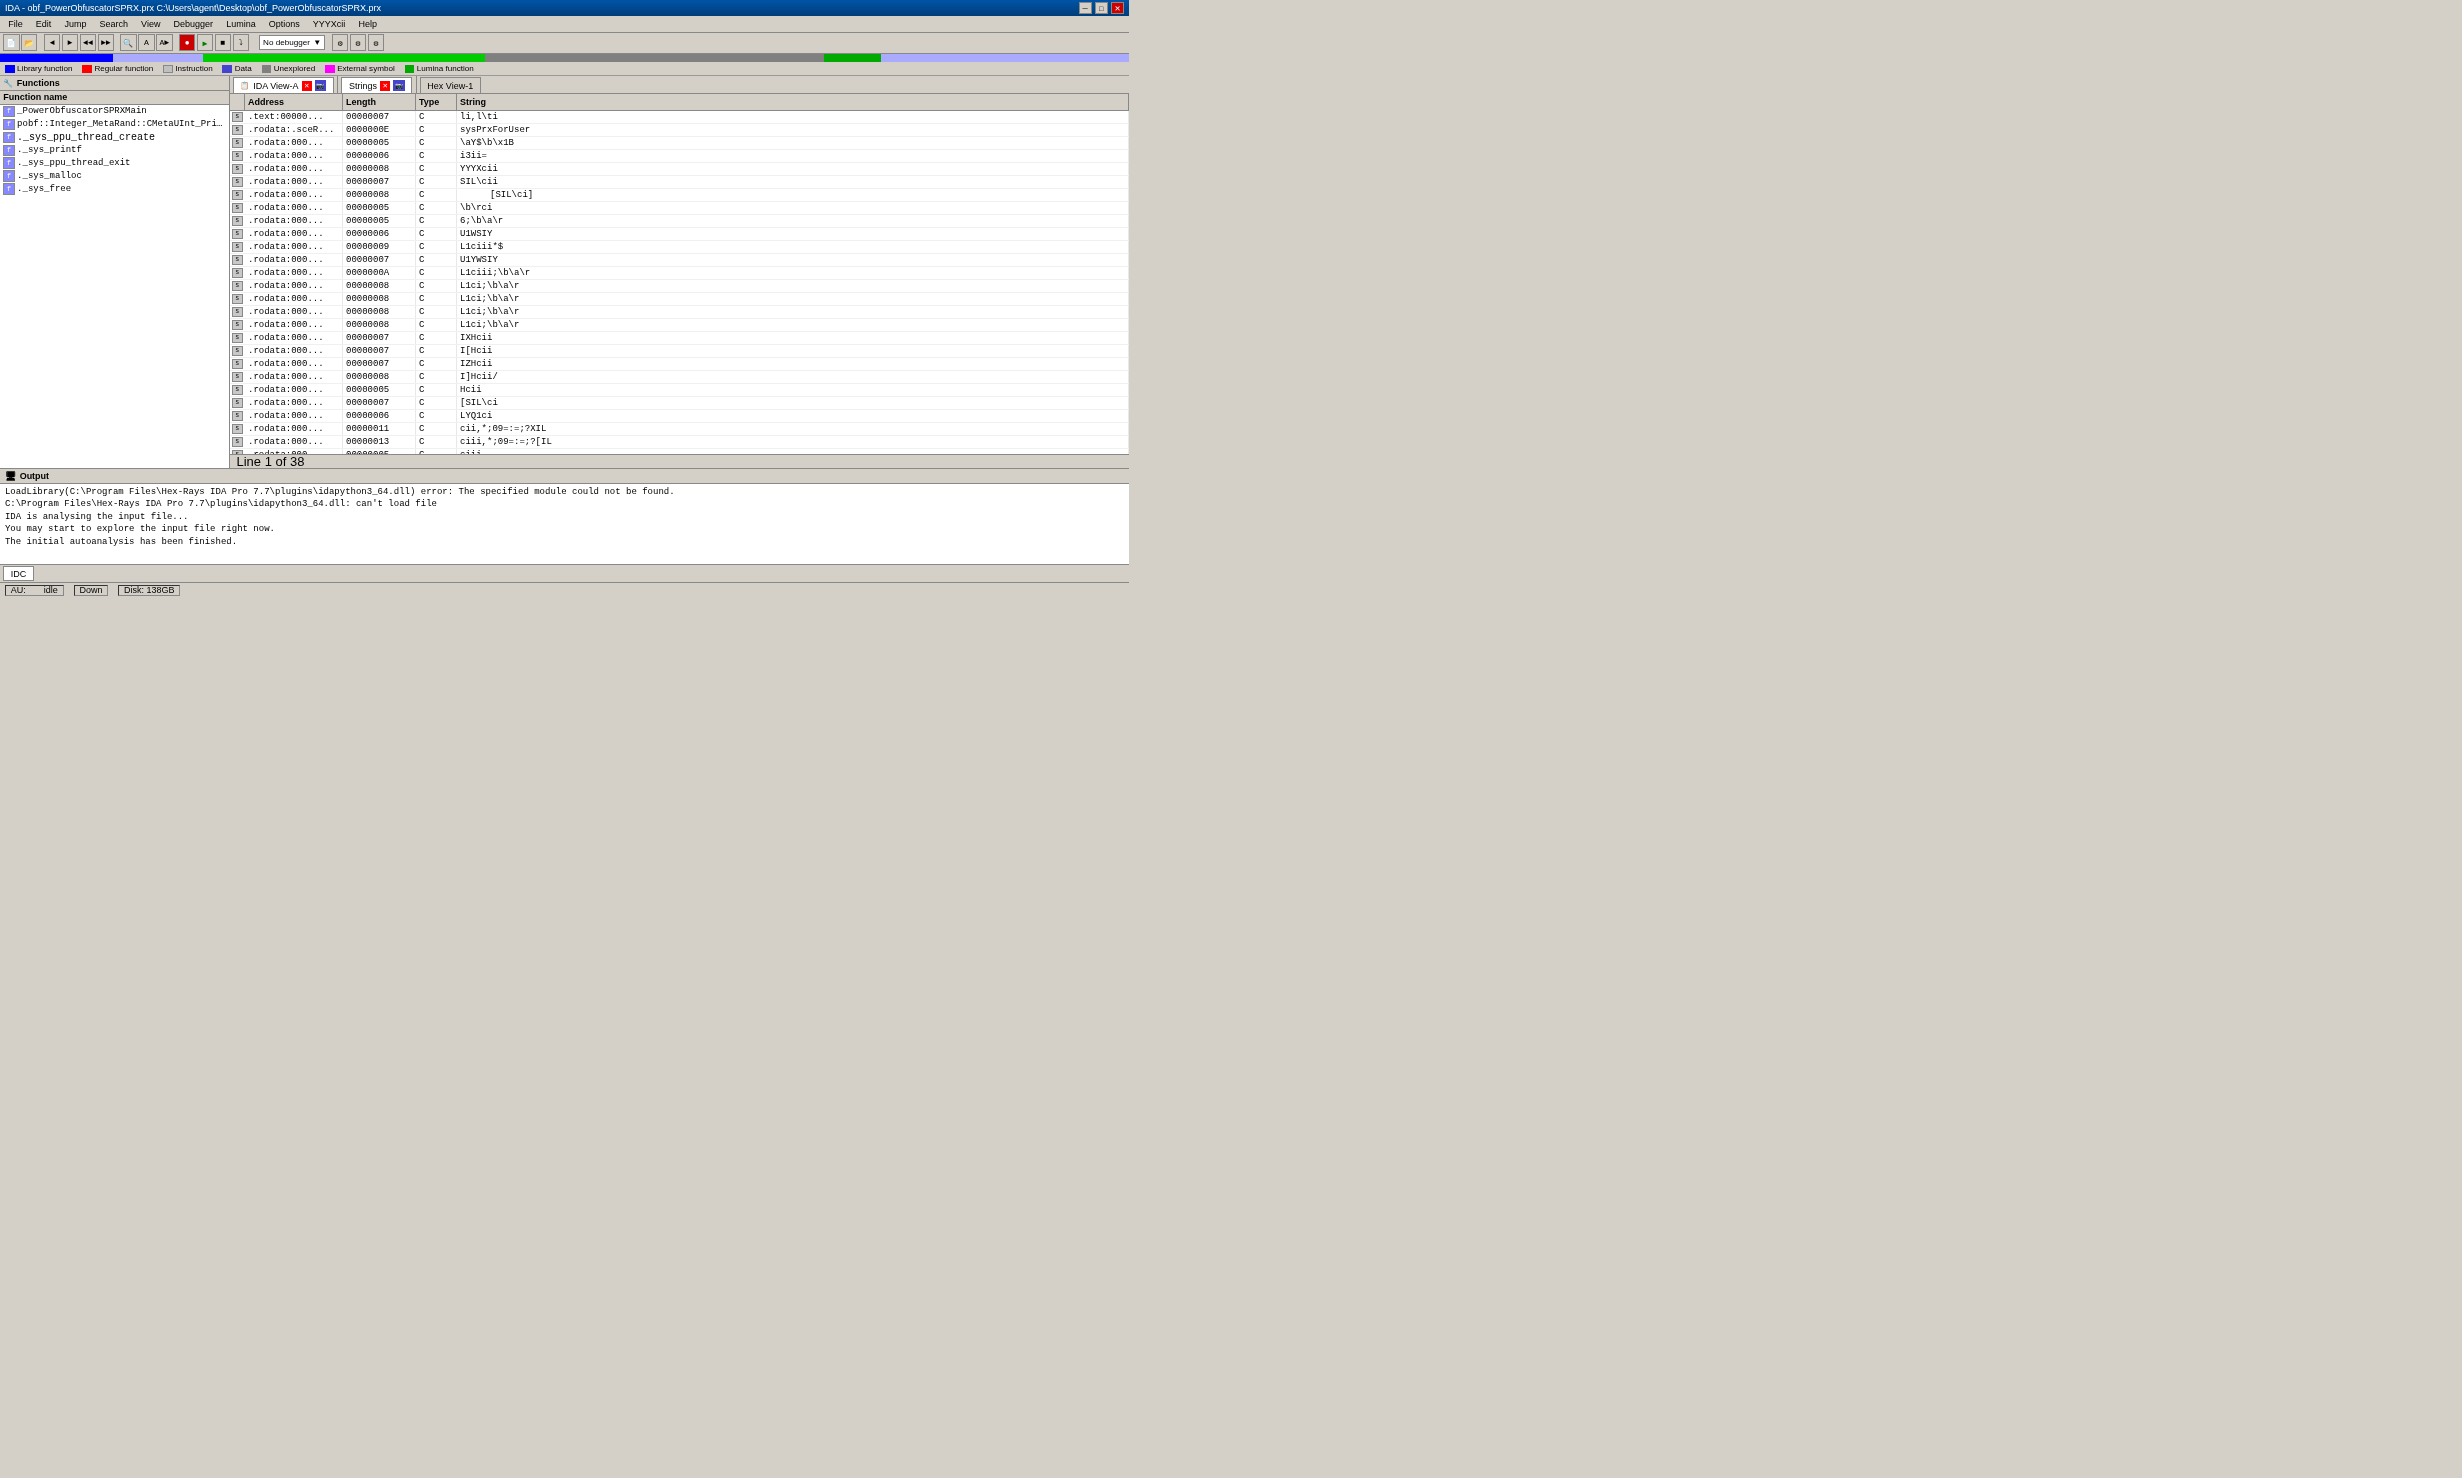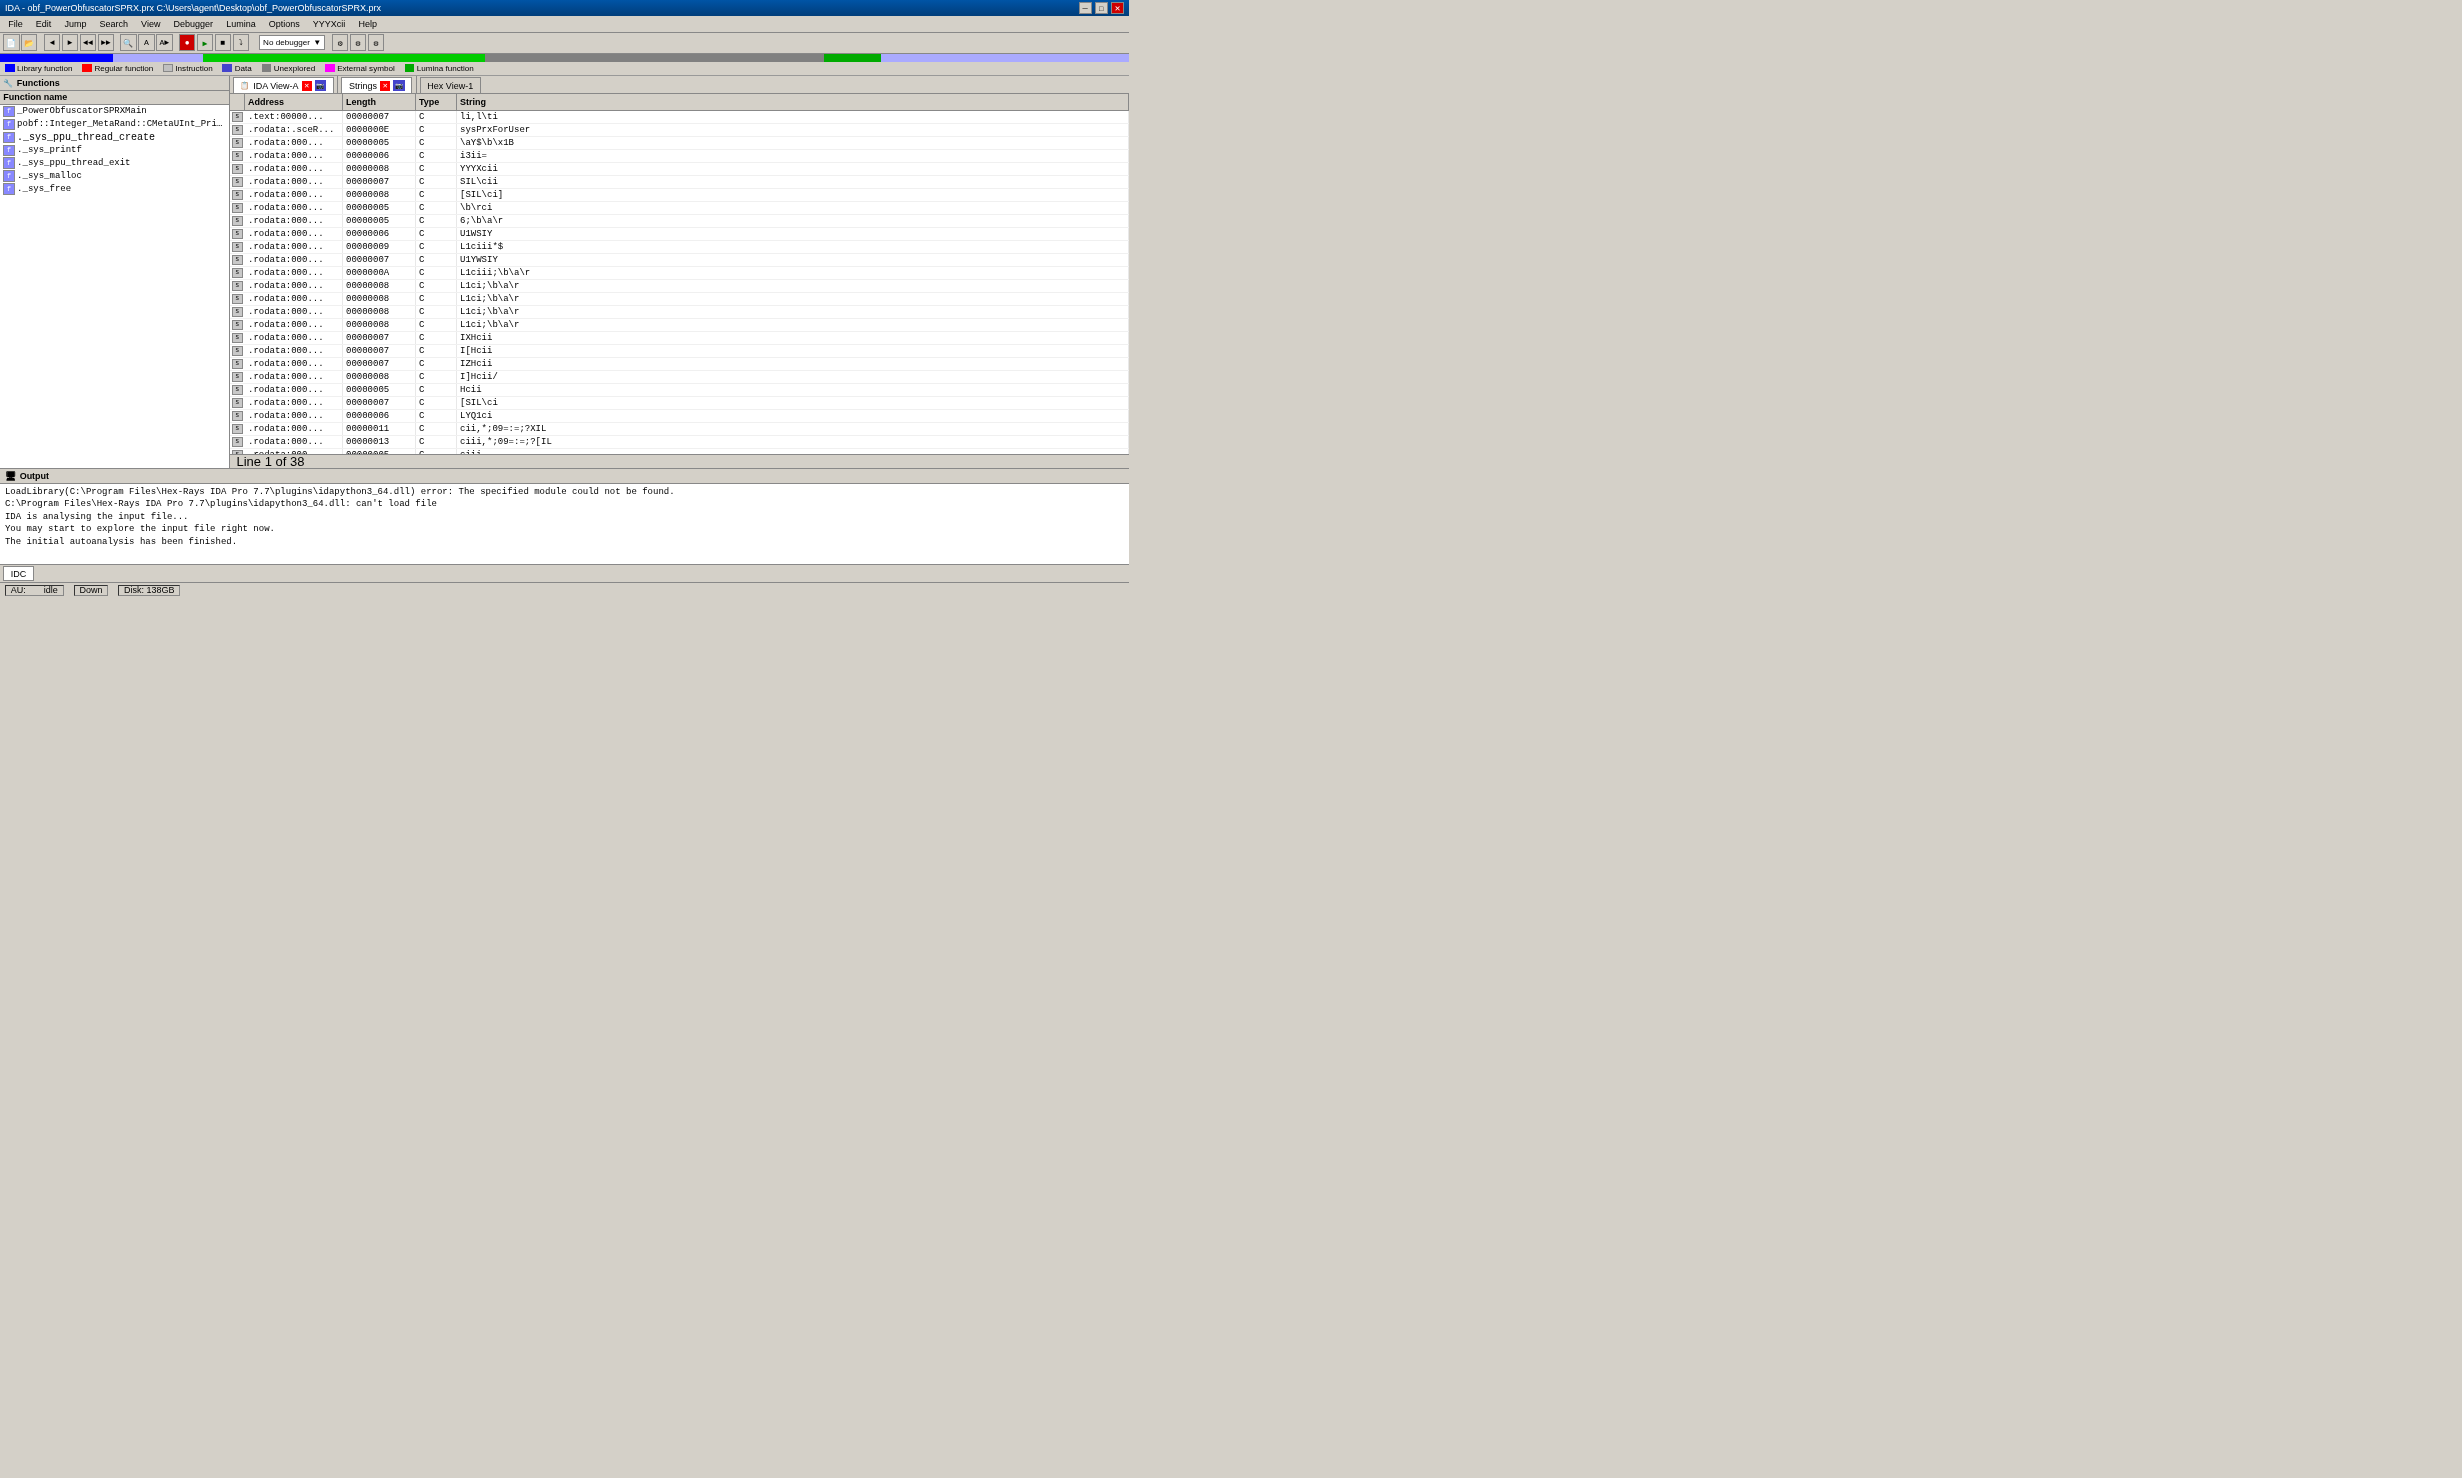--- a/index.html
+++ b/index.html
@@ -87,21 +87,21 @@
       background: #d4d0c8;
       height: 14.7px;
       display: flex;
       align-items: center;
       padding: 0 4.9px;
       gap: 9.8px;
       font-family: Arial, sans-serif;
       font-size: 8.1px;
       border-bottom: 0.8px solid #999;
     }
-    .legend-item { display: flex; align-items: flex-start; gap: 2.4px; }
+    .legend-item { display: flex; align-items: flex-end; gap: 2.4px; }
     .legend-color { width: 9.8px; height: 8.1px; }
     
     #main-layout {
       display: flex;
       height: calc(699px - 16.3px - 16.3px - 21px - 8.1px - 14.7px - 114px - 19.5px - 14.7px);
       
     }
     
     #functions-panel {
       width: 230px;
@@ -549,21 +549,21 @@
             <div class="cell" style="width: 41px; flex-shrink: 0;">C</div>
             <div class="cell" style="flex: 1 1 0%;">SIL\cii</div>
           </div>
           <div class="str-row">
             <div style="width: 14.7px; height: 100%; display: flex; align-items: center; flex-shrink: 0;">
               <div style="width: 11.4px; height: 9.8px; background: rgb(200, 200, 200); border: 0.8px solid rgb(136, 136, 136); margin: 0px 1.6px; font-size: 5.7px; display: flex; align-items: center; justify-content: center;">S</div>
             </div>
             <div class="cell" style="width: 98px; flex-shrink: 0;">.rodata:000...</div>
             <div class="cell" style="width: 73px; flex-shrink: 0;">00000008</div>
             <div class="cell" style="width: 41px; flex-shrink: 0;">C</div>
-            <div class="cell" style="flex: 1 1 0%;">[SIL\ci]</div>
+            <div class="cell" style="flex: 1 1 0%; margin-left: 30px;">[SIL\ci]</div>
           </div>
           <div class="str-row">
             <div style="width: 14.7px; height: 100%; display: flex; align-items: center; flex-shrink: 0;">
               <div style="width: 11.4px; height: 9.8px; background: rgb(200, 200, 200); border: 0.8px solid rgb(136, 136, 136); margin: 0px 1.6px; font-size: 5.7px; display: flex; align-items: center; justify-content: center;">S</div>
             </div>
             <div class="cell" style="width: 98px; flex-shrink: 0;">.rodata:000...</div>
             <div class="cell" style="width: 73px; flex-shrink: 0;">00000005</div>
             <div class="cell" style="width: 41px; flex-shrink: 0;">C</div>
             <div class="cell" style="flex: 1 1 0%;">\b\rci</div>
           </div>

